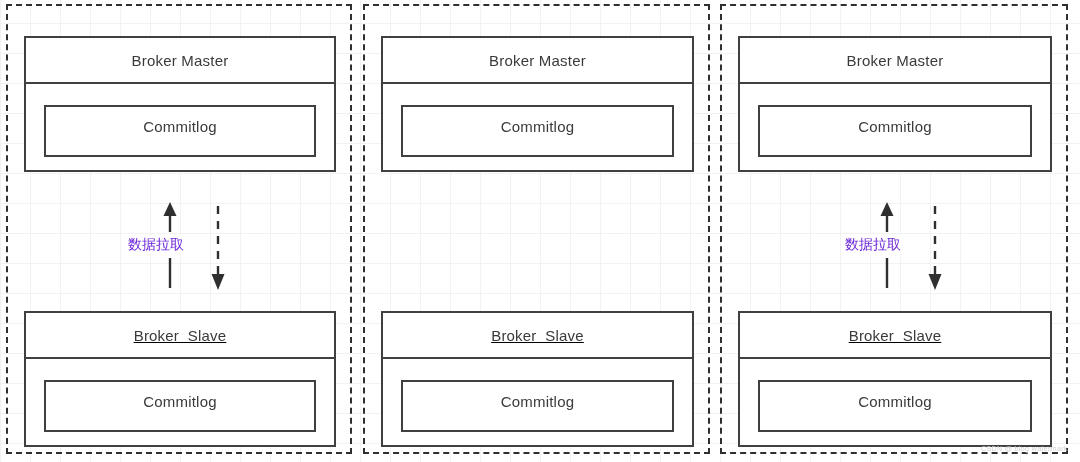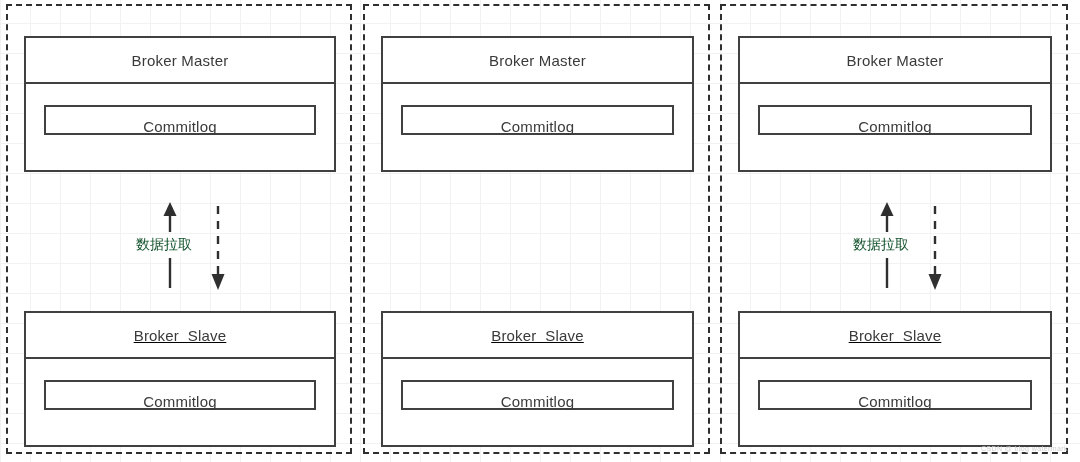--- a/index.html
+++ b/index.html
@@ -74,21 +74,21 @@
     height: 86px;
     position: relative;
     box-sizing: border-box;
   }
 
   .commitlog {
     position: absolute;
     left: 18px;
     right: 18px;
     top: 21px;
-    height: 30px;
+    height: 52px;
     border: 2px solid #404040;
     box-sizing: border-box;
     line-height: 39px;
     text-align: center;
     font-size: 15px;
     color: #3a3a3a;
     background: #ffffff;
     letter-spacing: 0.2px;
   }
 
@@ -106,23 +106,22 @@
     position: absolute;
     left: 0;
     top: 0;
   }
 
   .pull-label {
     position: absolute;
     top: 33px;
     left: -20px;
     width: 72px;
-    text-align: center;
     font-size: 14px;
-    color: #14532d;
+    color: #6d28d9;
     line-height: 18px;
     white-space: nowrap;
     background: #ffffff;
   }
 
   
   .watermark {
     position: absolute;
     right: 12px;
     bottom: 10px;

